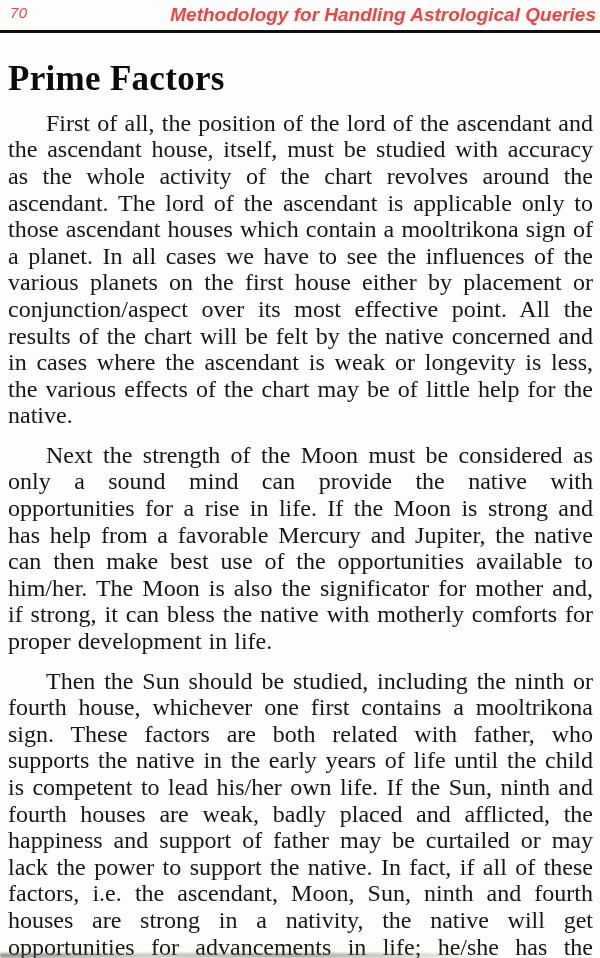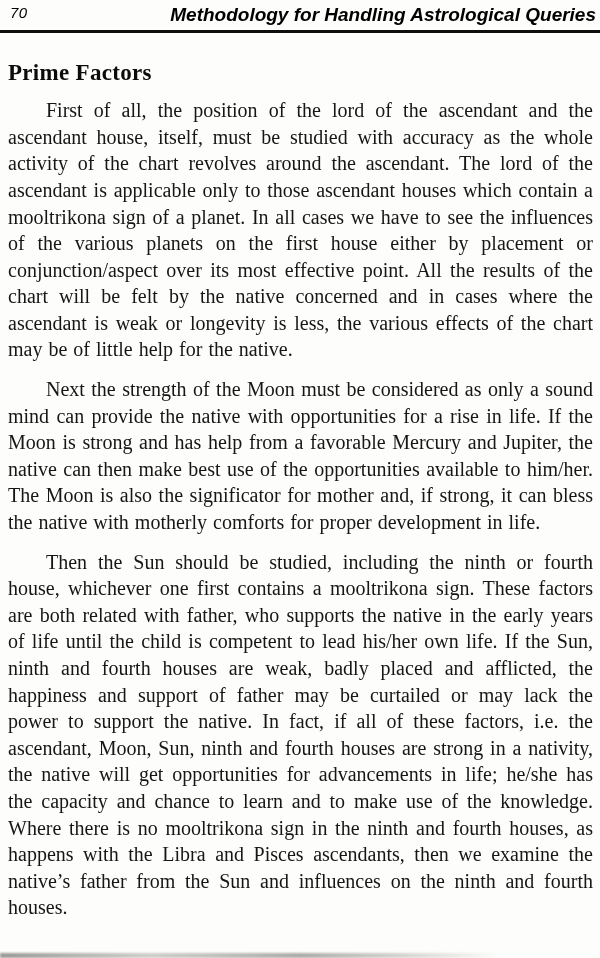--- a/index.html
+++ b/index.html
@@ -20,48 +20,48 @@
     color: #141414;
   }
   .header {
     display: flex;
     justify-content: space-between;
     align-items: flex-start;
     padding: 4px 4px 0 10px;
     font-family: "Liberation Sans", sans-serif;
     font-style: italic;
     font-size: 15px;
-    color: #000000;
+    color: #ef4444;
   }
   .page-number {
     font-weight: 400;
     letter-spacing: 0.5px;
   }
   .running-title {
     font-weight: 700;
     font-size: 19px;
   }
   .header-rule {
     height: 3px;
     background: #0e0e0e;
     margin-top: 4px;
     width: 100%;
   }
   h1.section-heading {
     font-family: "Liberation Serif", serif;
     font-weight: 700;
-    font-size: 23px;
+    font-size: 35px;
     letter-spacing: 0.3px;
     margin: 28px 0 0 8px;
     color: #0c0c0c;
     line-height: 1.05;
   }
   .body-text p {
     font-family: "Liberation Serif", serif;
-    font-size: 20px;
+    font-size: 24px;
     line-height: 26.6px;
     text-align: justify;
     text-indent: 38px;
     margin: 0 7px 0 8px;
     padding-top: 13px;
     color: #161616;
     word-spacing: 1px;
   }
   .body-text p:first-child {
     padding-top: 12px;

